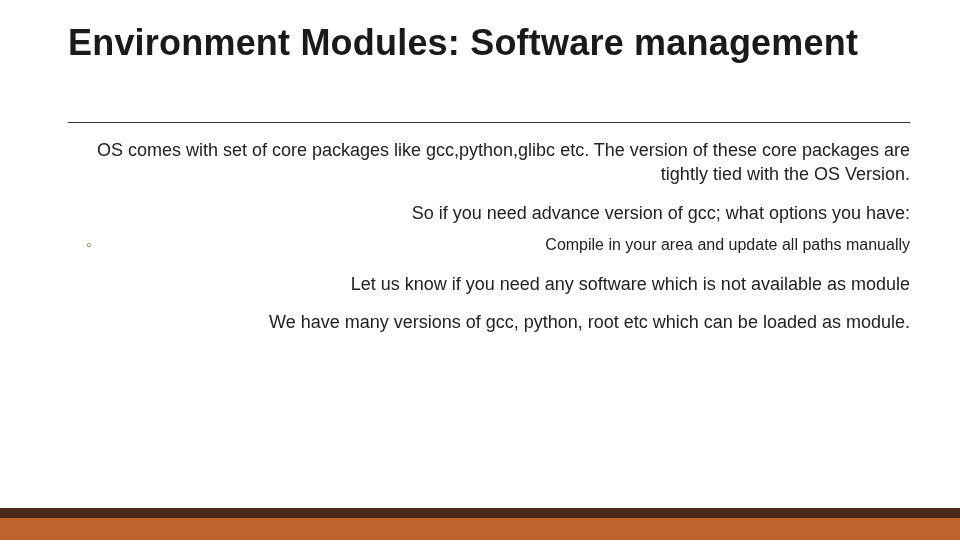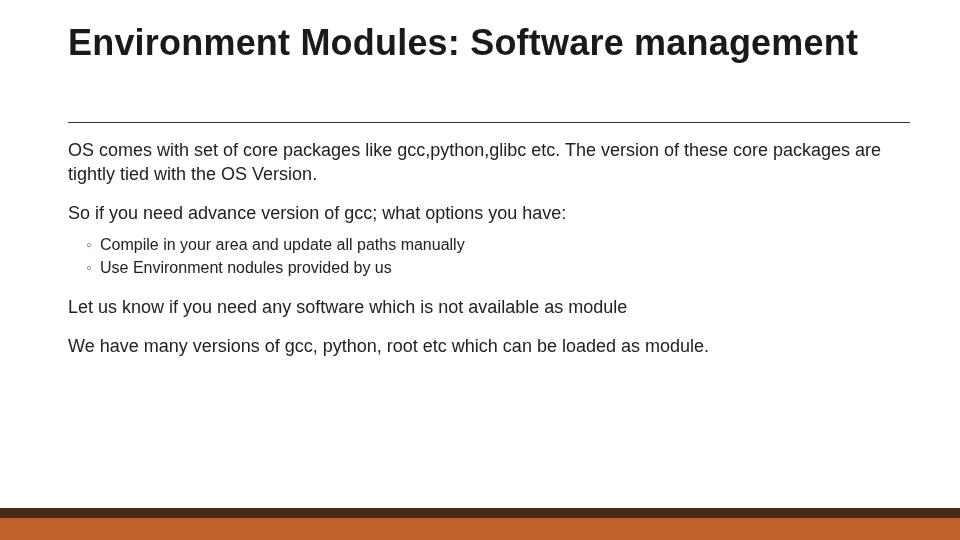--- a/index.html
+++ b/index.html
@@ -37,20 +37,21 @@
     border-top: 1px solid #333;
   }
   .body {
     position: absolute;
     left: 68px;
     right: 50px;
     top: 138px;
     font-size: 18px;
     line-height: 1.35;
     color: #222;
+    text-align: right;
   }
   .body .para {
     margin: 0 0 14px 0;
     font-weight: 400;
   }
   .sublist {
     margin: -6px 0 16px 0;
     padding: 0 0 0 18px;
     list-style: none;
   }
@@ -95,21 +96,20 @@
 
   <div class="title">Environment Modules: Software management</div>
 
   <div class="rule"></div>
 
   <div class="body">
     <p class="para">OS comes with set of core packages like gcc,python,glibc etc. The version of these core packages are tightly tied with the OS Version.</p>
     <p class="para">So if you need advance version of gcc; what options you have:</p>
     <ul class="sublist">
       <li>Compile in your area and update all paths manually</li>
-      <li>Use Environment nodules provided by us</li>
     </ul>
     <p class="para">Let us know if you need any software which is not available as module</p>
     <p class="para">We have many versions of gcc, python, root etc which can be loaded as module.</p>
   </div>
 
   <div class="footer">
     <div class="dark"></div>
     <div class="orange"></div>
   </div>
 

